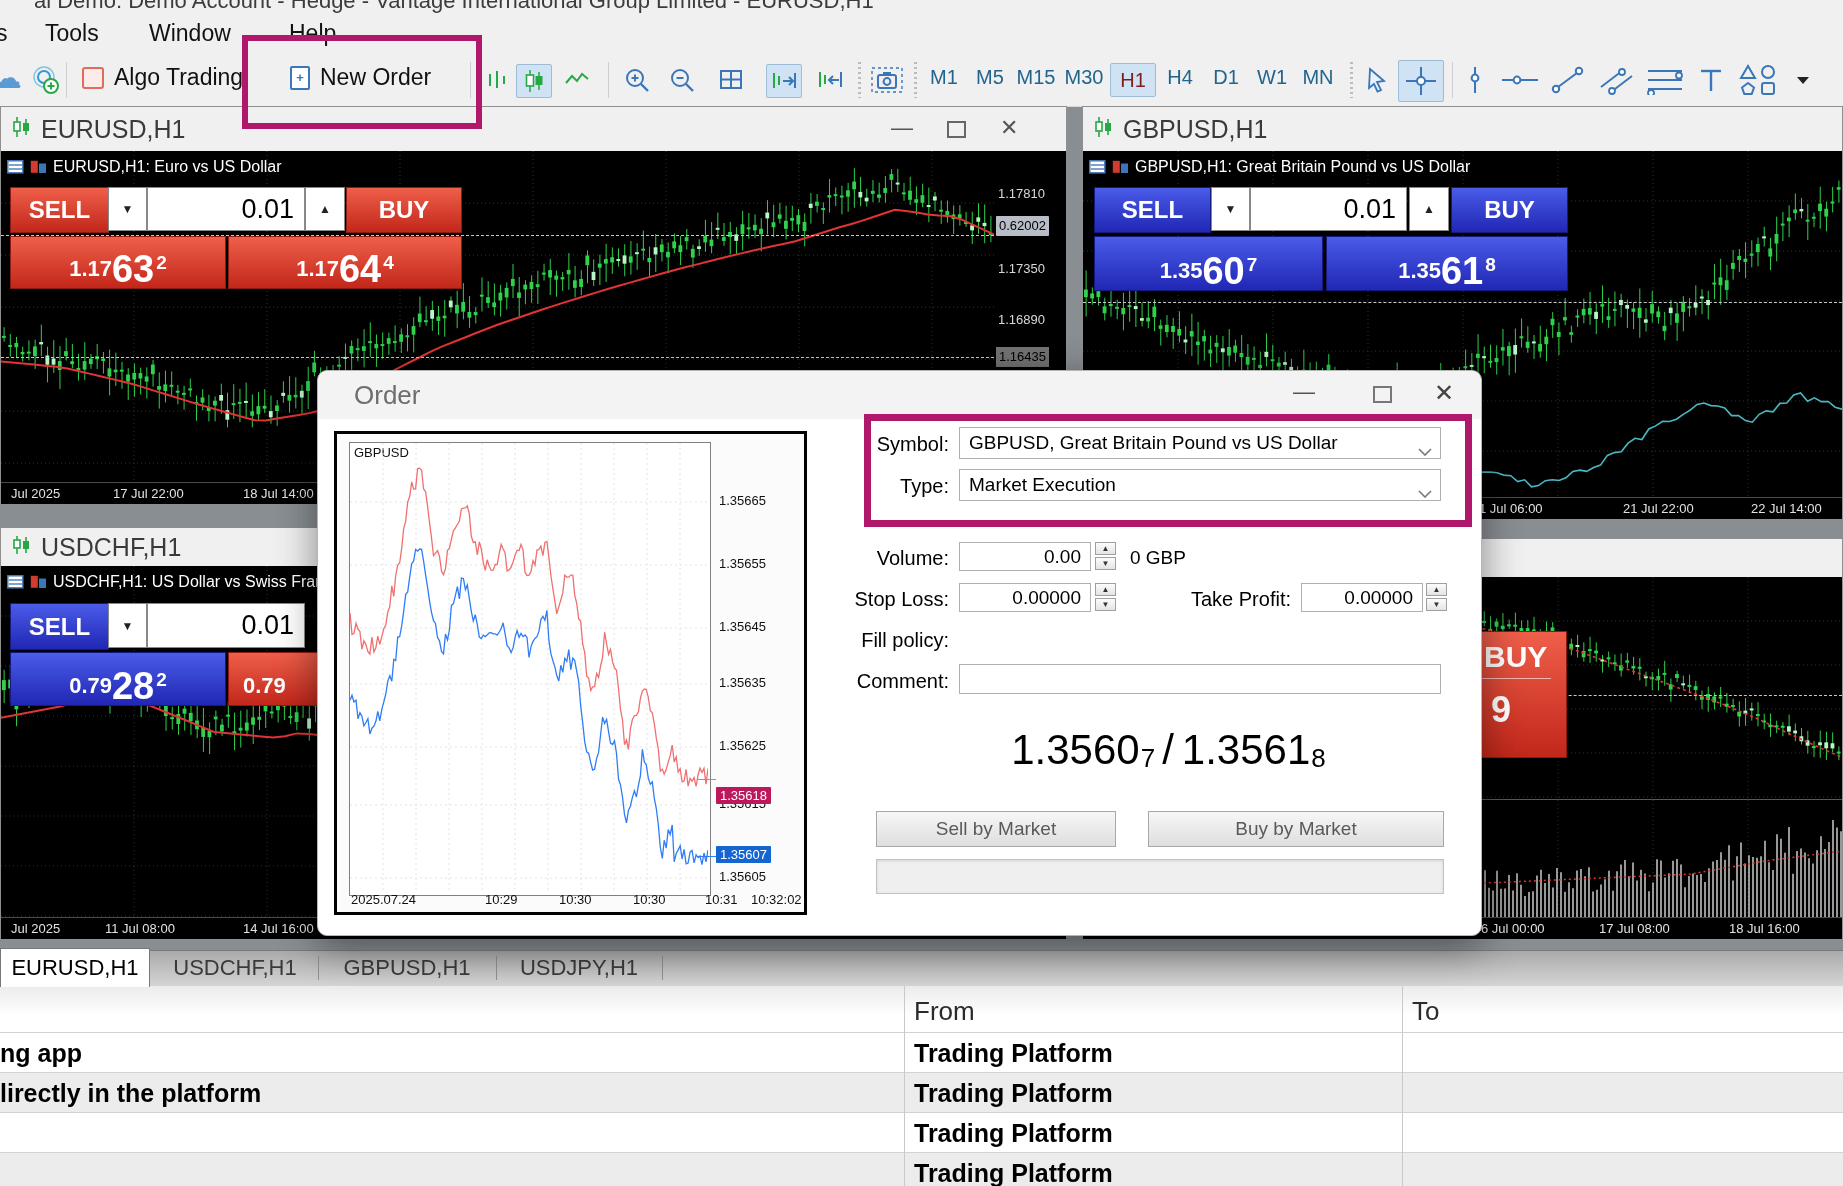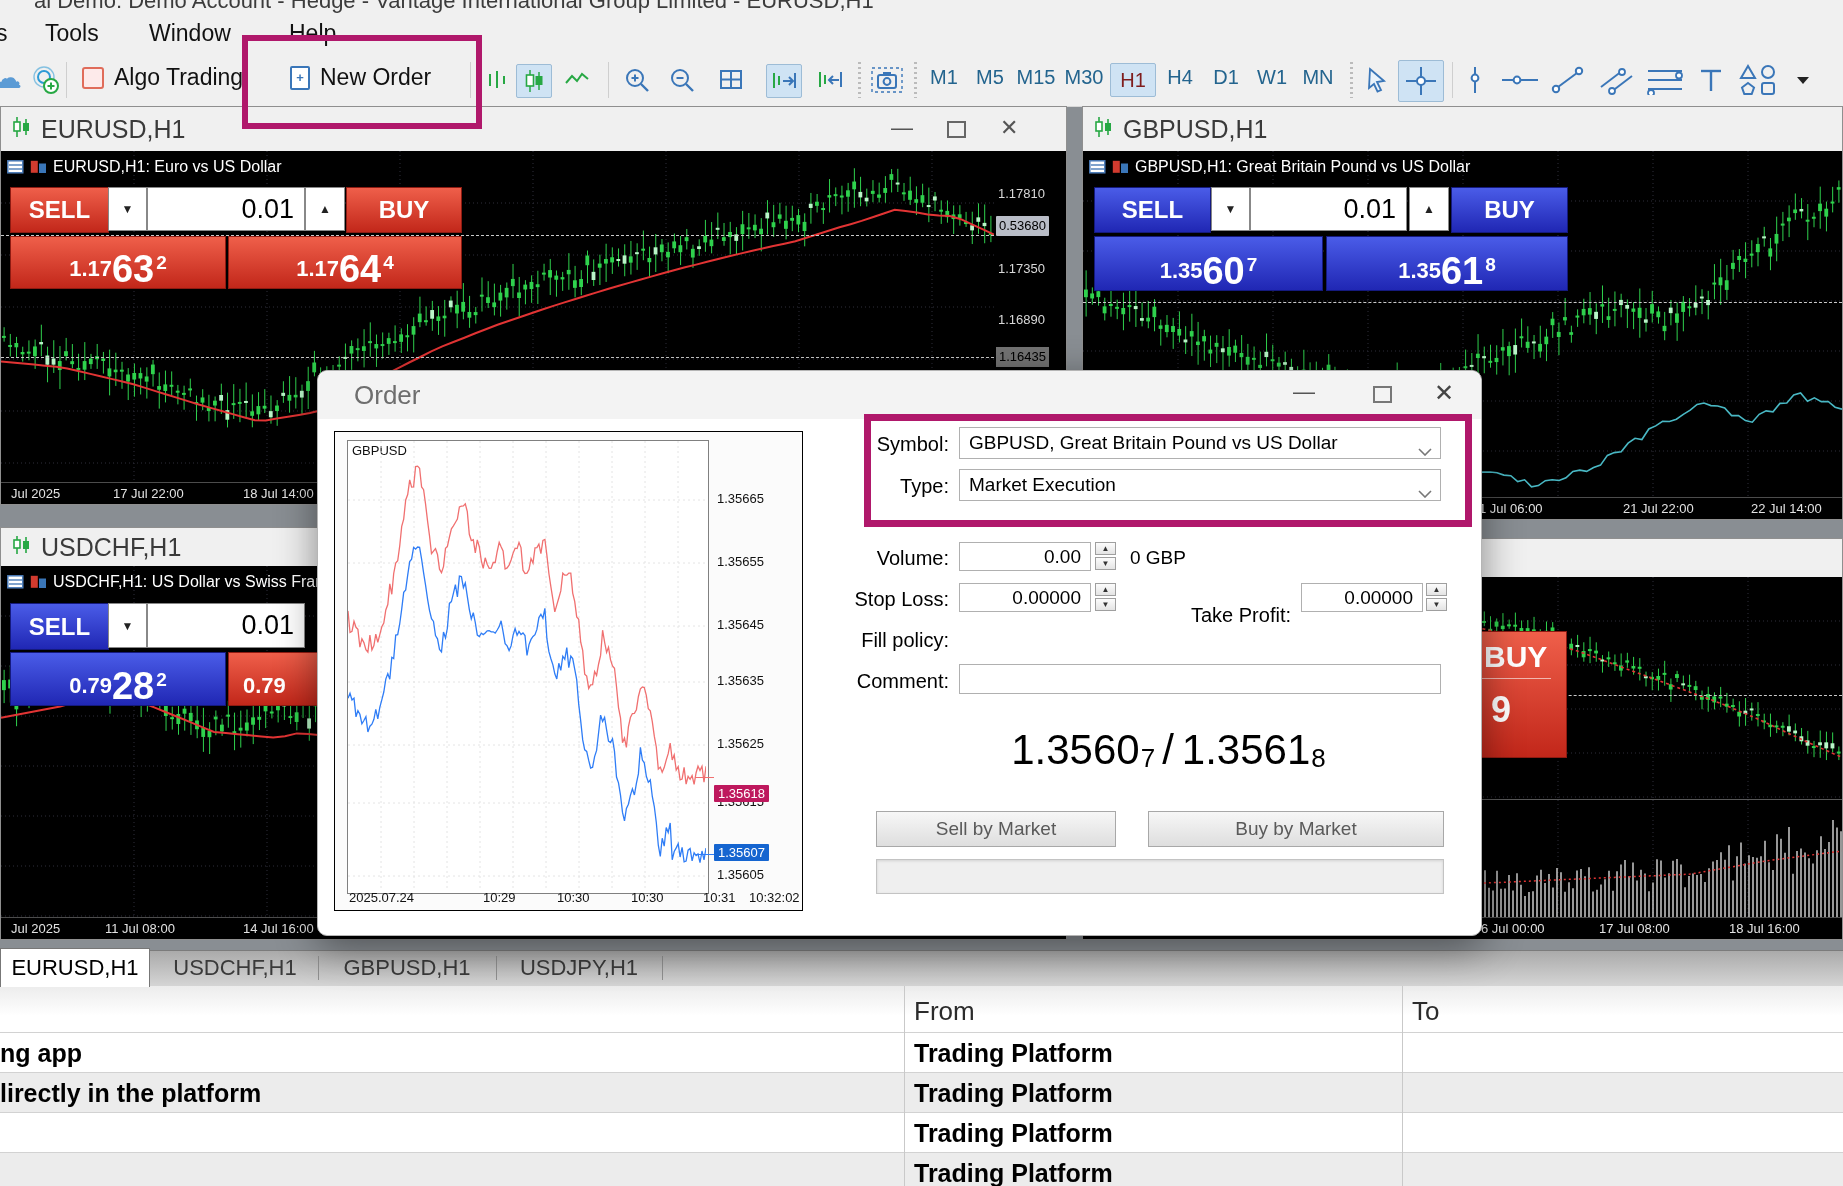--- a/index.html
+++ b/index.html
@@ -60,21 +60,21 @@
   .spin2 div{height:13px;background:linear-gradient(#fcfcfc,#e4e4e4);border:1px solid #9f9f9f;
              display:flex;align-items:center;justify-content:center;font-size:8px;color:#333;box-sizing:border-box;}
   .dbtn{position:absolute;background:linear-gradient(#f7f7f7,#dedede);border:1px solid #a8a8a8;color:#5a5a5a;
         font-size:19px;display:flex;align-items:center;justify-content:center;}
   #dlg-progress{position:absolute;background:#efefef;border:1px solid #c3c3c3;box-shadow:inset 0 1px 3px rgba(0,0,0,.12);}
   .quote{position:absolute;left:560px;top:355px;width:580px;text-align:center;color:#000;white-space:nowrap;}
   .q-main{font-size:42px;}
   .q-last{font-size:26px;position:relative;top:3px;left:1px;}
   .q-sep{font-size:42px;margin:0 8px;}
   
-  #tickpanel{position:absolute;left:16px;top:60px;width:467px;height:478px;border:1px solid #000000;background:#fbfbfb;}
+  #tickpanel{position:absolute;left:16px;top:60px;width:467px;height:478px;border:3px solid #000000;background:#fbfbfb;}
   #tickplot{position:absolute;left:12px;top:8px;width:360px;height:452px;border:1px solid #808080;background:#fff;}
   .tsc{position:absolute;left:382px;width:80px;font-size:13px;color:#111;line-height:18px;white-space:nowrap;}
   .ttag{position:absolute;left:379px;font-size:13px;color:#fff;padding:1px 4px;border-radius:1px;white-space:nowrap;}
   .tax{position:absolute;top:458px;font-size:13px;color:#111;white-space:nowrap;}
   
   #tabbar{left:0;top:950px;width:1843px;height:36px;background:linear-gradient(#aaa,#d6d6d6);border-top:1px solid #7b7b7b;}
   .tab{position:absolute;top:950px;height:36px;font-size:22px;color:#3a3a3a;display:flex;align-items:center;justify-content:center;z-index:2;}
   .tab-active{background:#fff;border:1px solid #777;border-bottom:none;color:#000;top:948px;height:38px;z-index:3;}
   .tabsep{position:absolute;top:956px;width:1px;height:24px;background:#8f8f8f;z-index:2;}
   #btable{left:0;top:986px;width:1843px;height:200px;background:#fff;}
@@ -658,21 +658,21 @@
         <span class="px-last">2</span>
       </div>
       <div class="px-box oc-red" style="left:227px;top:85px;width:232px;height:51px">
         <span class="px-prefix">1.17</span>
         <span class="px-big">64</span>
         <span class="px-last">4</span>
       </div>
 
       <div class="abs" style="left:993px;top:0;width:72px;height:334px;background:#000">
         <span class="sc" style="left:4px;top:33px">1.17810</span>
-        <span class="sc sc-tag" style="left:2px;top:65px">0.53680</span>
+        <span class="sc sc-tag" style="left:2px;top:65px">0.62002</span>
         <span class="sc" style="left:4px;top:108px">1.17350</span>
         <span class="sc" style="left:4px;top:159px">1.16890</span>
         <span class="sc sc-tag-w" style="left:2px;top:196px">1.16435</span>
       </div>
     </div>
     <div class="axisbar">
       <span class="ax" style="left:10px;top:3px">Jul 2025</span>
       <span class="ax" style="left:112px;top:3px">17 Jul 22:00</span>
       <span class="ax" style="left:242px;top:3px">18 Jul 14:00</span>
     </div>
@@ -1985,21 +1985,21 @@
         <div>▼</div>
     </div>
     <span class="abs" style="left:812px;top:176px;font-size:19px">0 GBP</span>
 
     <span class="flabel" style="left:481px;top:217px;width:150px">Stop Loss:</span>
     <div class="fld num" style="left:641px;top:212px;width:132px;height:29px">0.00000</div>
     <div class="spin2" style="left:777px;top:212px">
       <div>▲</div>
         <div>▼</div>
     </div>
-    <span class="flabel" style="left:823px;top:233px;width:150px">Take Profit:</span>
+    <span class="flabel" style="left:823px;top:217px;width:150px">Take Profit:</span>
     <div class="fld num" style="left:983px;top:212px;width:122px;height:29px">0.00000</div>
     <div class="spin2" style="left:1108px;top:212px">
       <div>▲</div>
         <div>▼</div>
     </div>
 
     <span class="flabel" style="left:481px;top:258px;width:150px">Fill policy:</span>
 
     <span class="flabel" style="left:481px;top:299px;width:150px">Comment:</span>
     <input class="fld" style="left: 641px; top: 293px; width: 482px; height: 30px;" value="">

